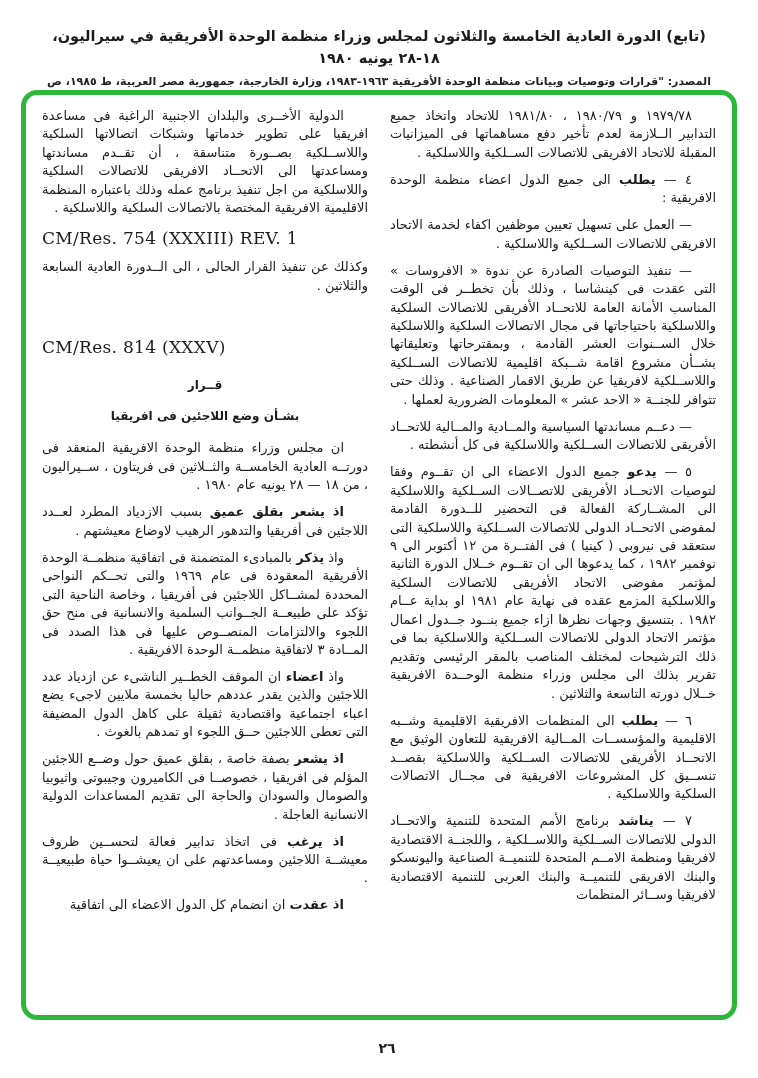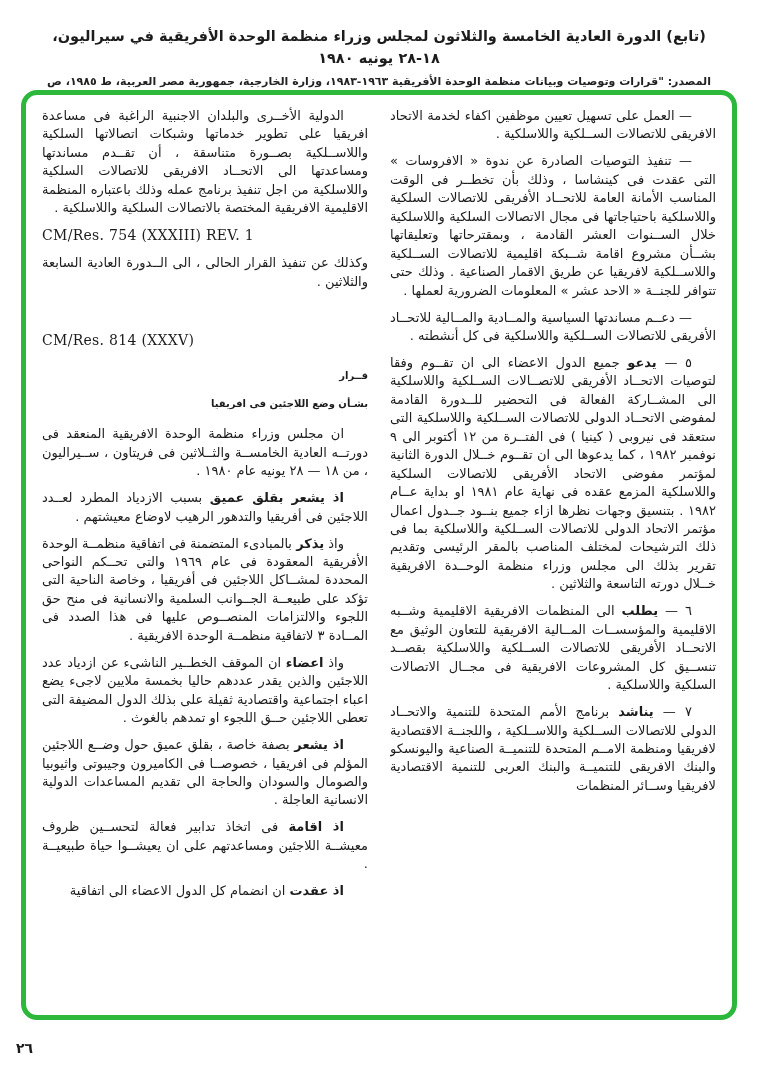--- a/index.html
+++ b/index.html
@@ -40,67 +40,69 @@
     font-size:13px;line-height:1.42;
     text-align:justify;
   }
   .para{margin:0 0 8.5px 0;text-indent:24px;}
   .para.noindent{text-indent:0;}
   .para b{font-weight:bold;}
   .cmres{
     margin:2px 0 8px 0;
     direction:ltr;text-align:left;
     font-family:"DejaVu Serif",serif;
-    font-size:14px;letter-spacing:0.3px;
+    font-size:17px;letter-spacing:0.3px;
   }
   .cmres.standalone{margin:40px 0 18px 0;}
   .heading{
-    text-align:right;font-weight:bold;font-size:10px;
+    text-align:center;font-weight:bold;font-size:12px;
     margin:14px 0 14px 0;text-indent:0;
   }
   .footer{
     position:absolute;bottom:22px;left:16px;right:0;
-    text-align:left;font-size:14px;font-weight:bold;
+    text-align:center;font-size:14px;font-weight:bold;
   }
 </style>
 </head>
 <body>
 
 <div class="page">
 
   <div class="header">
     <div class="header-line1">(تابع) الدورة العادية الخامسة والثلاثون لمجلس وزراء منظمة الوحدة الأفريقية في سيراليون، ١٨-٢٨ يونيه ١٩٨٠</div>
     <div class="header-line2">المصدر: "قرارات وتوصيات وبيانات منظمة الوحدة الأفريقية ١٩٦٣-١٩٨٣، وزارة الخارجية، جمهورية مصر العربية، ط ١٩٨٥، ص ٥٩٩=ممتد"</div>
   </div>
 
   <div class="doc-box">
     <div class="columns">
 
       <div class="col">
+        <p class="para"><span>١٩٧٩/٧٨ و ١٩٨٠/٧٩ ، ١٩٨١/٨٠ للاتحاد واتخاذ جميع التدابير الــلازمة لعدم تأخير دفع مساهماتها فى الميزانيات المقبلة للاتحاد الافريقى للاتصالات الســلكية واللاسلكية .</span></p>
+        <p class="para"><span>٤ — </span><b>يطلب</b><span> الى جميع الدول اعضاء منظمة الوحدة الافريقية :</span></p>
         <p class="para"><span>— العمل على تسهيل تعيين موظفين اكفاء لخدمة الاتحاد الافريقى للاتصالات الســلكية واللاسلكية .</span></p>
         <p class="para"><span>— تنفيذ التوصيات الصادرة عن ندوة « الافروسات » التى عقدت فى كينشاسا ، وذلك بأن تخطــر فى الوقت المناسب الأمانة العامة للاتحــاد الأفريقى للاتصالات السلكية واللاسلكية باحتياجاتها فى مجال الاتصالات السلكية واللاسلكية خلال الســنوات العشر القادمة ، وبمقترحاتها وتعليقاتها بشــأن مشروع اقامة شــبكة اقليمية للاتصالات الســلكية واللاســلكية لافريقيا عن طريق الاقمار الصناعية . وذلك حتى تتوافر للجنــة « الاحد عشر » المعلومات الضرورية لعملها .</span></p>
         <p class="para"><span>— دعــم مساندتها السياسية والمــادية والمــالية للاتحــاد الأفريقى للاتصالات الســلكية واللاسلكية فى كل أنشطته .</span></p>
         <p class="para"><span>٥ — </span><b>يدعو</b><span> جميع الدول الاعضاء الى ان تقــوم وفقا لتوصيات الاتحــاد الأفريقى للاتصــالات الســلكية واللاسلكية الى المشــاركة الفعالة فى التحضير للــدورة القادمة لمفوضى الاتحــاد الدولى للاتصالات الســلكية واللاسلكية التى ستعقد فى نيروبى ( كينيا ) فى الفتــرة من ١٢ أكتوبر الى ٩ نوفمبر ١٩٨٢ ، كما يدعوها الى ان تقــوم خــلال الدورة الثانية لمؤتمر مفوضى الاتحاد الأفريقى للاتصالات السلكية واللاسلكية المزمع عقده فى نهاية عام ١٩٨١ او بداية عــام ١٩٨٢ . بتنسيق وجهات نظرها ازاء جميع بنــود جــدول اعمال مؤتمر الاتحاد الدولى للاتصالات الســلكية واللاسلكية بما فى ذلك الترشيحات لمختلف المناصب بالمقر الرئيسى وتقديم تقرير بذلك الى مجلس وزراء منظمة الوحــدة الافريقية خــلال دورته التاسعة والثلاثين .</span></p>
         <p class="para"><span>٦ — </span><b>يطلب</b><span> الى المنظمات الافريقية الاقليمية وشــبه الاقليمية والمؤسســات المــالية الافريقية للتعاون الوثيق مع الاتحــاد الأفريقى للاتصالات الســلكية واللاسلكية بقصــد تنســيق كل المشروعات الافريقية فى مجــال الاتصالات السلكية واللاسلكية .</span></p>
         <p class="para"><span>٧ — </span><b>يناشد</b><span> برنامج الأمم المتحدة للتنمية والاتحــاد الدولى للاتصالات الســلكية واللاســلكية ، واللجنــة الاقتصادية لافريقيا ومنظمة الامــم المتحدة للتنميــة الصناعية واليونسكو والبنك الافريقى للتنميــة والبنك العربى للتنمية الاقتصادية لافريقيا وســائر المنظمات</span></p>
       </div>
 
       <div class="col">
         <p class="para"><span>الدولية الأخــرى والبلدان الاجنبية الراغبة فى مساعدة افريقيا على تطوير خدماتها وشبكات اتصالاتها السلكية واللاســلكية بصــورة متناسقة ، أن تقــدم مساندتها ومساعدتها الى الاتحــاد الافريقى للاتصالات السلكية واللاسلكية من اجل تنفيذ برنامج عمله وذلك باعتباره المنظمة الاقليمية الافريقية المختصة بالاتصالات السلكية واللاسلكية .</span></p>
         <p class="cmres">CM/Res. 754 (XXXIII) REV. 1</p>
         <p class="para noindent"><span>وكذلك عن تنفيذ القرار الحالى ، الى الــدورة العادية السابعة والثلاثين .</span></p>
         <p class="cmres standalone">CM/Res. 814 (XXXV)</p>
         <p class="heading">قــرار</p>
         <p class="heading">بشـأن وضع اللاجئين فى افريقيا</p>
         <p class="para"><span>ان مجلس وزراء منظمة الوحدة الافريقية المنعقد فى دورتــه العادية الخامســة والثــلاثين فى فريتاون ، ســيراليون ، من ١٨ — ٢٨ يونيه عام ١٩٨٠ .</span></p>
         <p class="para"><b>اذ يشعر بقلق عميق</b><span> بسبب الازدياد المطرد لعــدد اللاجئين فى أفريقيا والتدهور الرهيب لاوضاع معيشتهم .</span></p>
         <p class="para"><span>واذ </span><b>يذكر</b><span> بالمبادىء المتضمنة فى اتفاقية منظمــة الوحدة الأفريقية المعقودة فى عام ١٩٦٩ والتى تحــكم النواحى المحددة لمشــاكل اللاجئين فى أفريقيا ، وخاصة الناحية التى تؤكد على طبيعــة الجــوانب السلمية والانسانية فى منح حق اللجوء والالتزامات المنصــوص عليها فى هذا الصدد فى المــادة ٣ لاتفاقية منظمــة الوحدة الافريقية .</span></p>
-        <p class="para"><span>واذ </span><b>اعضاء</b><span> ان الموقف الخطــير الناشىء عن ازدياد عدد اللاجئين والذين يقدر عددهم حاليا بخمسة ملايين لاجىء يضع اعباء اجتماعية واقتصادية ثقيلة على بذلك الدول المضيفة التى تعطى اللاجئين حــق اللجوء او تمدهم بالغوث .</span></p>
+        <p class="para"><span>واذ </span><b>اعضاء</b><span> ان الموقف الخطــير الناشىء عن ازدياد عدد اللاجئين والذين يقدر عددهم حاليا بخمسة ملايين لاجىء يضع اعباء اجتماعية واقتصادية ثقيلة على كاهل الدول المضيفة التى تعطى اللاجئين حــق اللجوء او تمدهم بالغوث .</span></p>
         <p class="para"><b>اذ يشعر</b><span> بصفة خاصة ، بقلق عميق حول وضــع اللاجئين المؤلم فى افريقيا ، خصوصــا فى الكاميرون وجيبوتى واثيوبيا والصومال والسودان والحاجة الى تقديم المساعدات الدولية الانسانية العاجلة .</span></p>
-        <p class="para"><b>اذ اقامة</b><span> فى اتخاذ تدابير فعالة لتحســين ظروف معيشــة اللاجئين ومساعدتهم على ان يعيشــوا حياة طبيعيــة .</span></p>
+        <p class="para"><b>اذ يرغب</b><span> فى اتخاذ تدابير فعالة لتحســين ظروف معيشــة اللاجئين ومساعدتهم على ان يعيشــوا حياة طبيعيــة .</span></p>
         <p class="para"><b>اذ عقدت</b><span> ان انضمام كل الدول الاعضاء الى اتفاقية</span></p>
       </div>
 
     </div>
   </div>
 
   <div class="footer">٢٦</div>
 
 </div>
 

